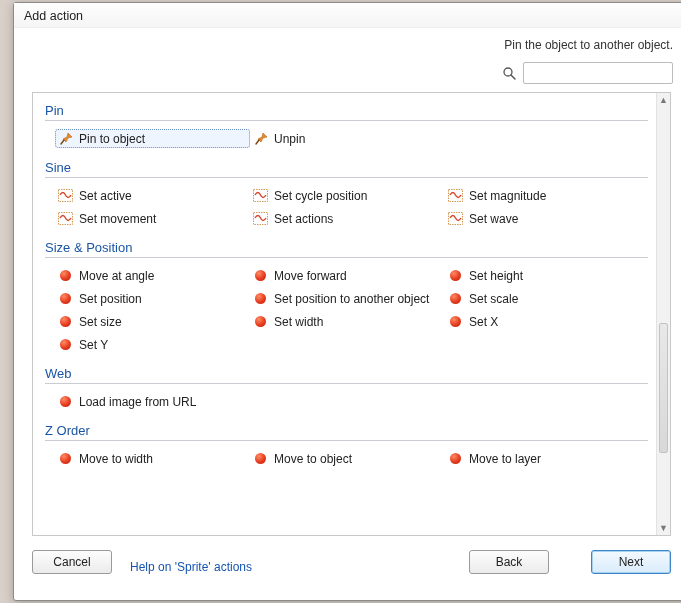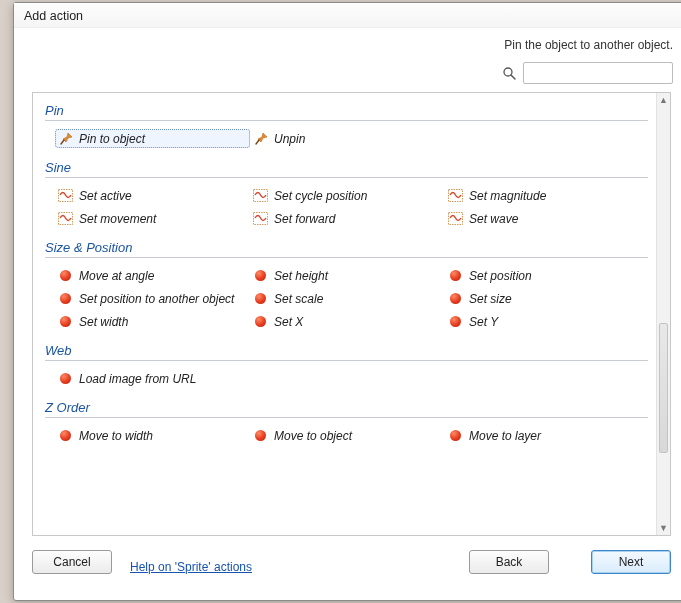--- a/index.html
+++ b/index.html
@@ -90,21 +90,20 @@
   .scrollbar-thumb{
     position:absolute;
     left:2px; right:2px;
     top:230px; height:130px;
     background:linear-gradient(#e8e8e8,#d8d8d8);
     border:1px solid #c3c3c3;
     border-radius:2px;
   }
   .section {
     margin-bottom: 12px;
-    font-style: italic;
   }
   .section-header {
     color: #1a55a3;
     font-size: 13px;
     padding-bottom: 2px;
     border-bottom: 1px solid #c9ccd3;
     margin-bottom: 8px;
     display:flex;
     align-items:flex-end;
   }
@@ -159,21 +158,20 @@
     cursor:default;
   }
   .btn.primary {
     border:1px solid #3d85c6;
     box-shadow: 0 0 0 1px #a7d1f0 inset;
     background: linear-gradient(#f3f9ff,#d9ecfb);
     margin-left: 24px;
   }
   .help-link {
     color:#1654b0;
-    text-decoration:underline;
     font-size:12px;
     cursor:pointer;
   }
   .footer-spacer { flex:1; }
 </style>
 </head>
 <body>
 
 <div class="window">
   <div class="titlebar">Add action</div>
@@ -261,21 +259,21 @@
               </span>
             <span>Set movement</span>
           </div>
           <div class="action-item">
             <span class="icon sine-icon">
                 <svg width="15" height="13" viewBox="0 0 15 13">
                   <rect x="0.5" y="0.5" width="14" height="12" fill="none" stroke="#d59a5a" stroke-dasharray="1.5 1"></rect>
                   <path d="M2 6 Q5 1 7.5 6 T13 6" fill="none" stroke="#d4452a" stroke-width="1.4"></path>
                 </svg>
               </span>
-            <span>Set forward</span>
+            <span>Set actions</span>
           </div>
           <div class="action-item">
             <span class="icon sine-icon">
                 <svg width="15" height="13" viewBox="0 0 15 13">
                   <rect x="0.5" y="0.5" width="14" height="12" fill="none" stroke="#d59a5a" stroke-dasharray="1.5 1"></rect>
                   <path d="M2 6 Q5 1 7.5 6 T13 6" fill="none" stroke="#d4452a" stroke-width="1.4"></path>
                 </svg>
               </span>
             <span>Set wave</span>
           </div>
@@ -285,20 +283,26 @@
       <div class="section">
         <div class="section-header">
           <span class="label">Size &amp; Position</span>
         </div>
         <div class="items-grid">
           <div class="action-item">
               <span class="icon">
                 <span class="red-dot"></span>
               </span>
               <span>Move at angle</span>
+            </div>
+          <div class="action-item">
+              <span class="icon">
+                <span class="red-dot"></span>
+              </span>
+              <span>Move forward</span>
             </div>
           <div class="action-item">
               <span class="icon">
                 <span class="red-dot"></span>
               </span>
               <span>Set height</span>
             </div>
           <div class="action-item">
               <span class="icon">
                 <span class="red-dot"></span>

